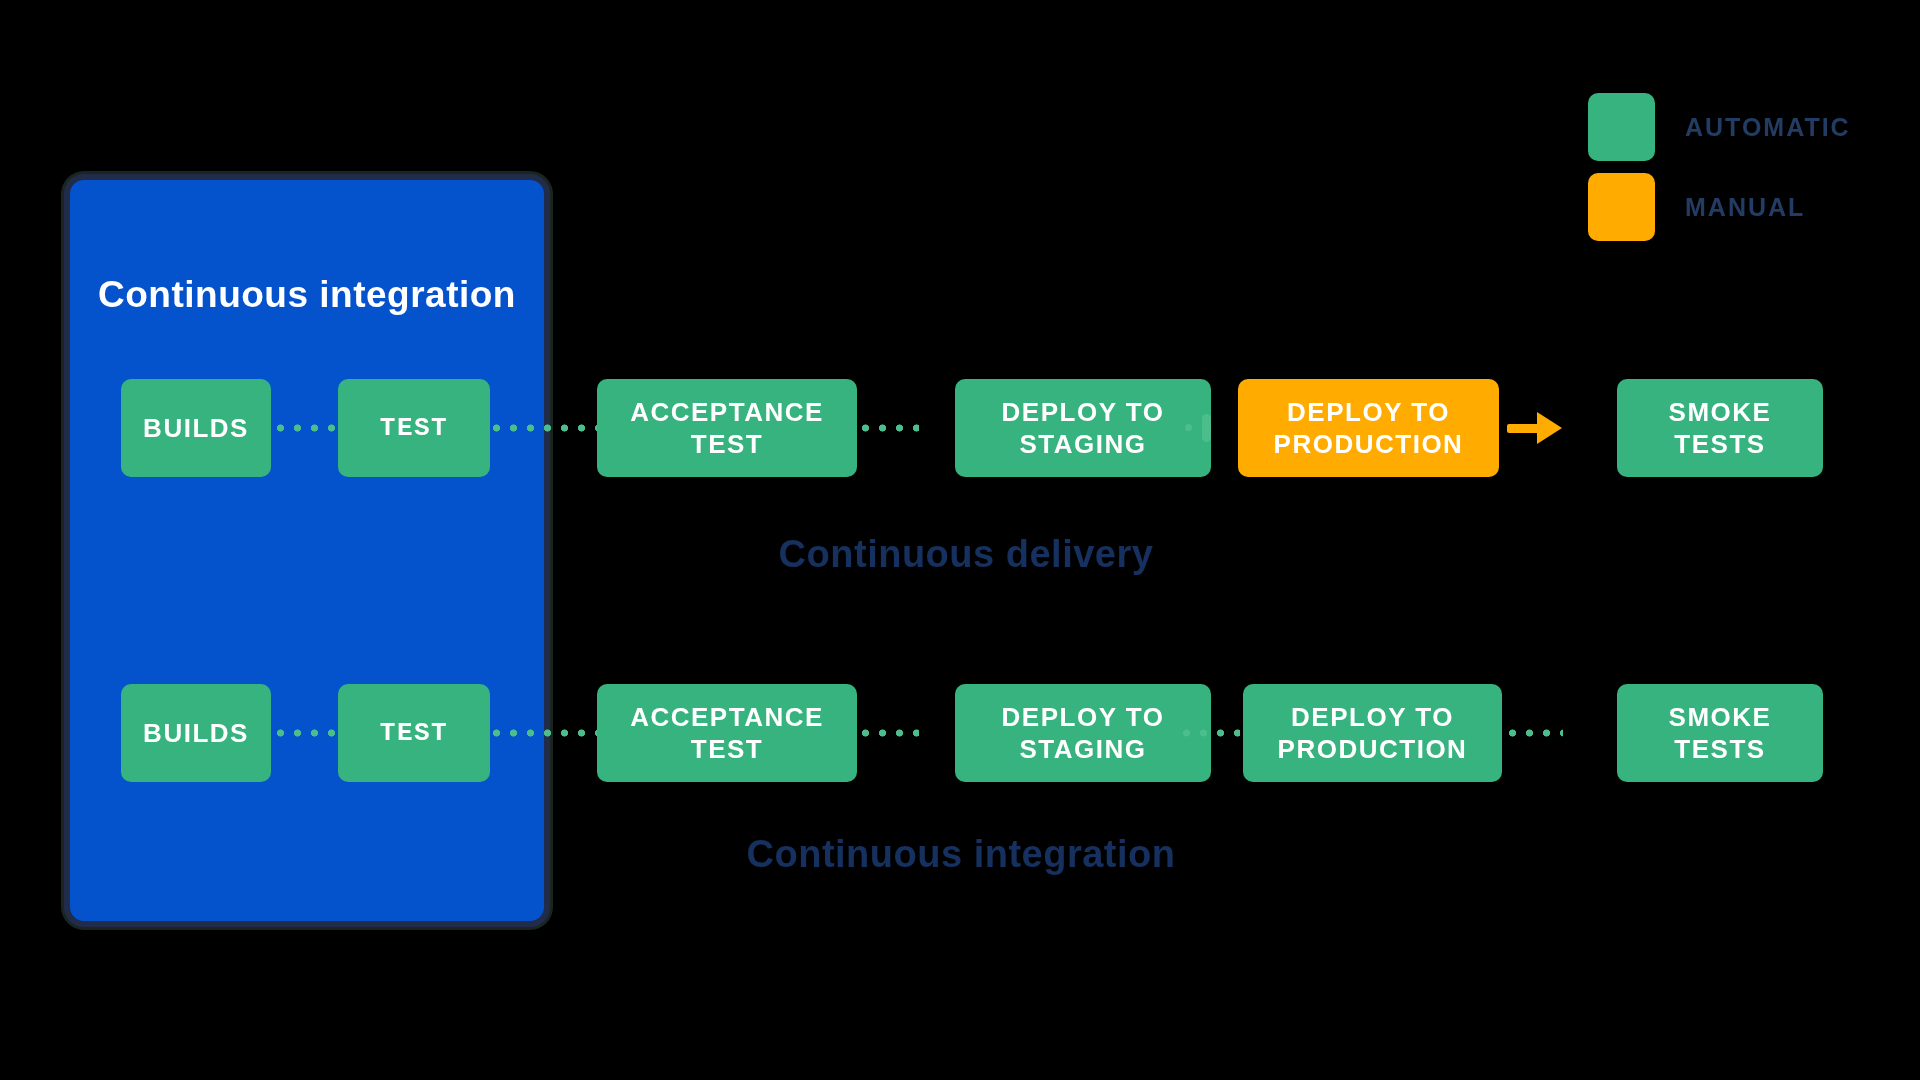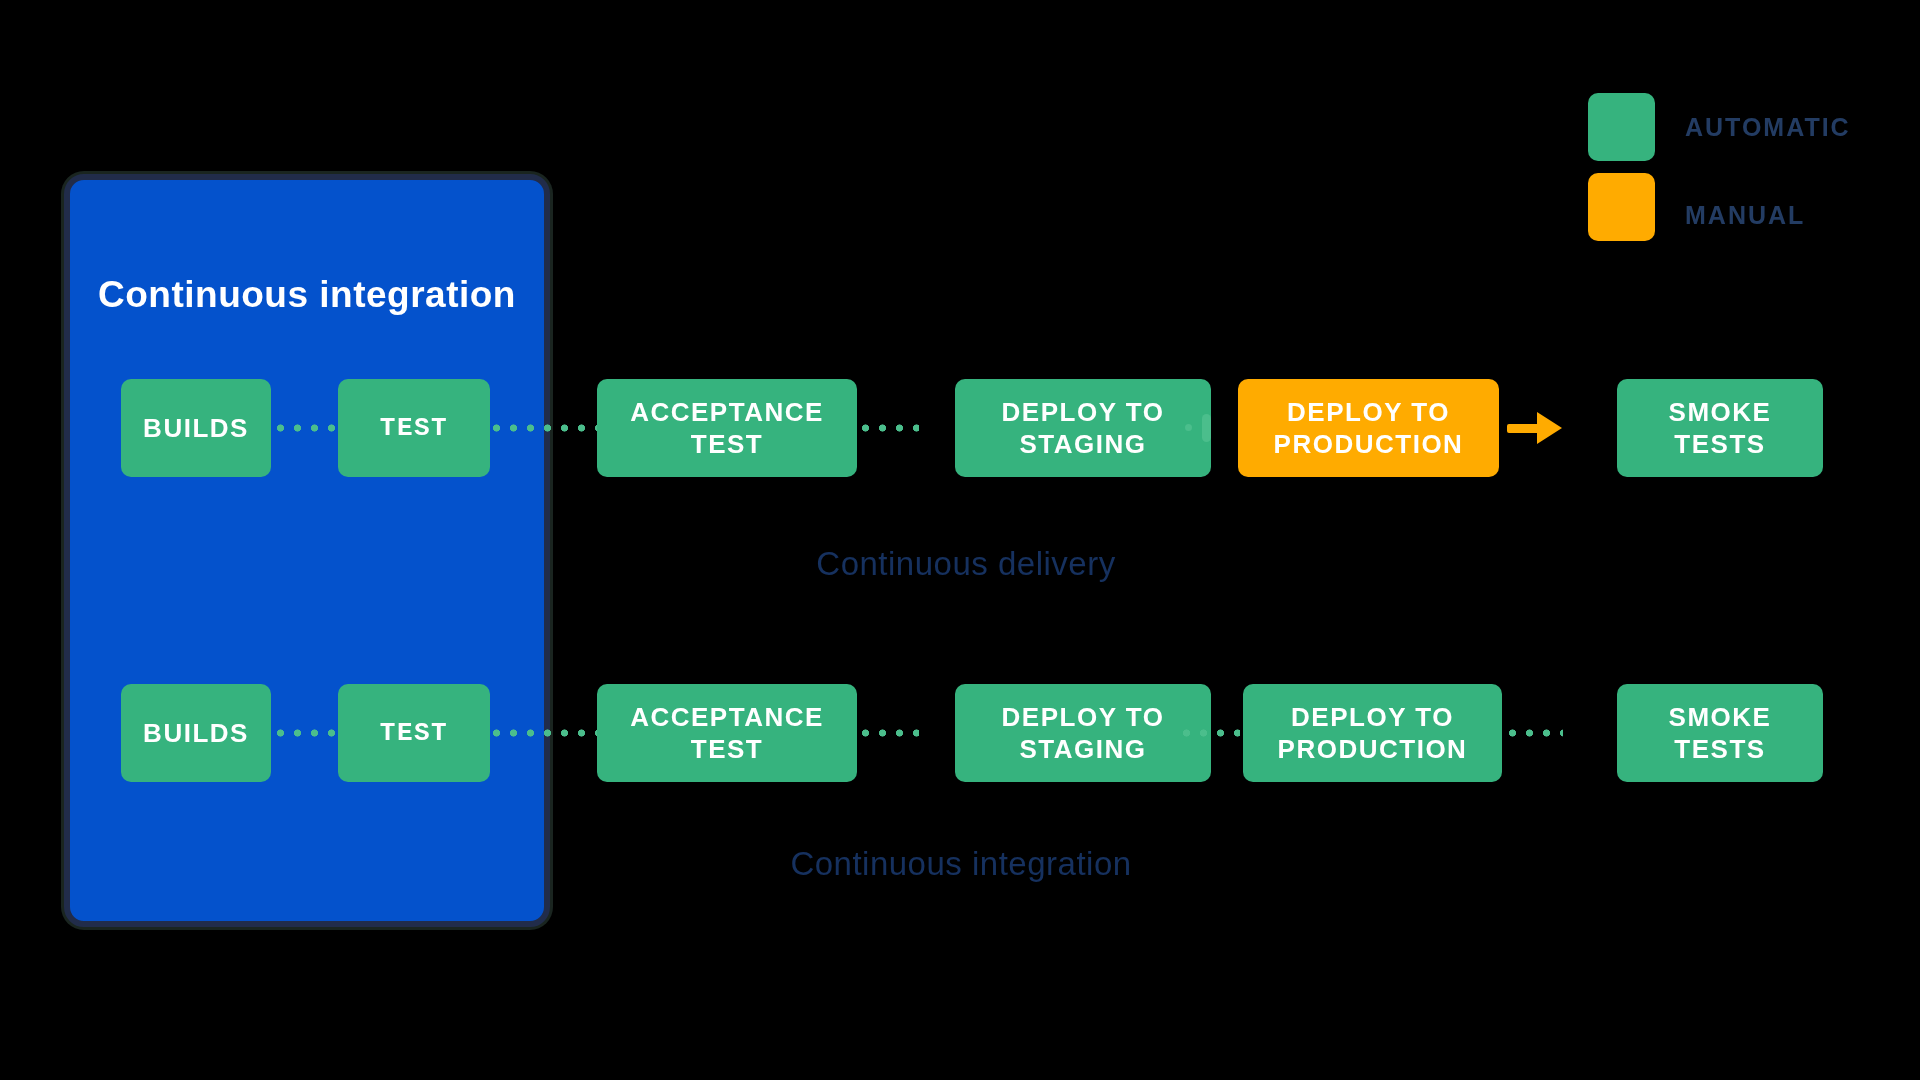--- a/index.html
+++ b/index.html
@@ -26,21 +26,21 @@
     position: absolute;
     left: 1673px;
     color: var(--legend-navy, #233C63);
     font-size: 25px;
     font-weight: 700;
     letter-spacing: 2px;
     line-height: 25px;
     margin-left: 12px;
   }
   .legend-label.automatic { top: 115px; }
-  .legend-label.manual    { top: 203px; }
+  .legend-label.manual    { top: 195px; }
 
   
   .ci-panel {
     position: absolute;
     left: 64px;
     top: 174px;
     width: 486px;
     height: 753px;
     background: var(--panel-blue, #0452CC);
     border: 6px solid #212C4A;
@@ -139,25 +139,24 @@
     border-left: 25px solid var(--manual, #FFAB00);
     z-index: 3;
   }
 
   
   .row-label {
     position: absolute;
     left: 0; right: 0;
     text-align: center;
     color: var(--label-navy, #16315F);
-    font-size: 33px;
-    font-weight: 400;
+    font-size: 38px;
+    font-weight: 700;
     letter-spacing: 0.5px;
     z-index: 2;
-    margin-top: 12px;
   }
   .row-label.delivery   { top: 533px; left: 12px; }
   .row-label.deployment { top: 833px; left: 2px; }
 </style>
 </head>
 <body>
 
 <div class="stage">
 
   <div class="legend-swatch automatic"></div>

